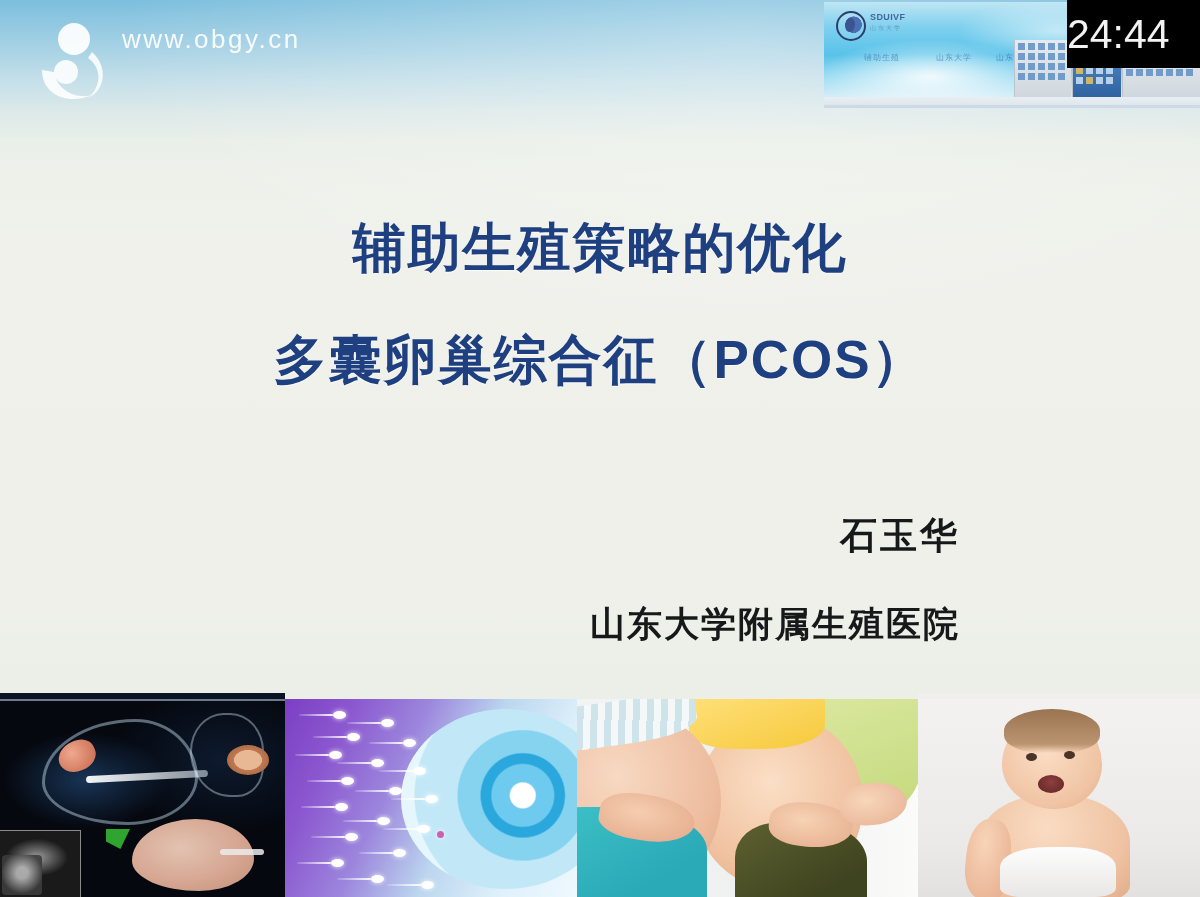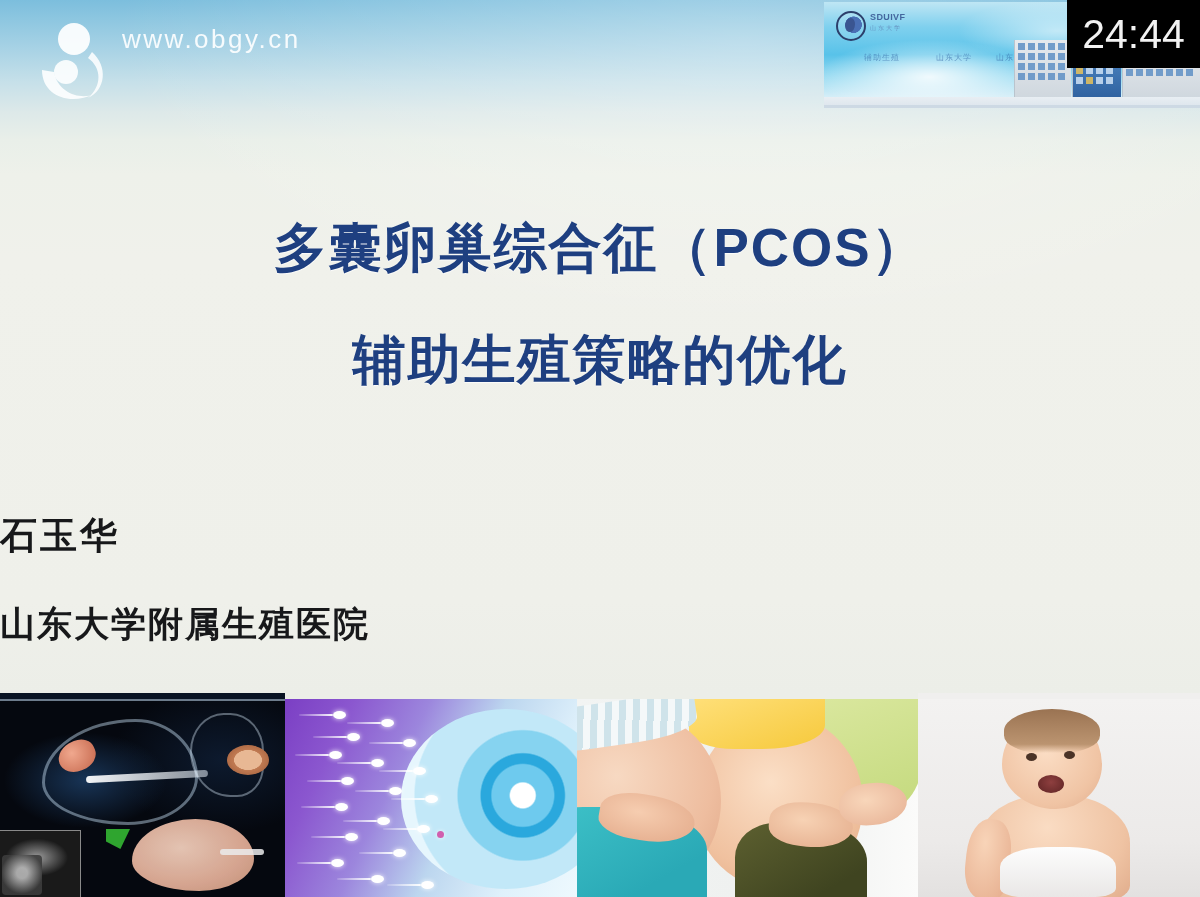--- a/index.html
+++ b/index.html
@@ -182,21 +182,21 @@
   
   .timer {
     position: absolute;
     left: 1067px;
     top: 0;
     width: 133px;
     height: 68px;
     background: #000;
     display: flex;
     align-items: center;
-    justify-content: center;
+    justify-content: flex-start;
   }
   .timer-text {
     color: #f2f2f2;
     font-size: 41px;
     line-height: 41px;
     font-weight: 400;
     letter-spacing: 0px;
     font-family: "Liberation Sans", "DejaVu Sans", sans-serif;
   }
 
@@ -217,21 +217,21 @@
     white-space: nowrap;
     text-shadow: 0 1px 1px rgba(255,255,255,0.8);
   }
 
   
   .presenter-block {
     position: absolute;
     left: 0;
     top: 512px;
     width: 960px;
-    text-align: left;
+    text-align: right;
   }
   .presenter-name {
     color: #17181a;
     font-weight: 700;
     font-size: 37px;
     line-height: 48px;
     letter-spacing: 3px;
   }
   .presenter-org {
     margin-top: 42px;
@@ -656,22 +656,22 @@
       </div>
     </div>
     <div class="pip-base"></div>
   </div>
 
   <div class="timer">
     <span class="timer-text">24:44</span>
   </div>
 
   <div class="title-block">
+    <div class="title-line">辅助生殖策略的优化</div>
     <div class="title-line">多囊卵巢综合征（PCOS）</div>
-    <div class="title-line">辅助生殖策略的优化</div>
   </div>
 
   <div class="presenter-block">
     <div class="presenter-name">石玉华</div>
     <div class="presenter-org">山东大学附属生殖医院</div>
   </div>
 
   <div class="photo-strip">
 
     <div class="photo photo-1">

